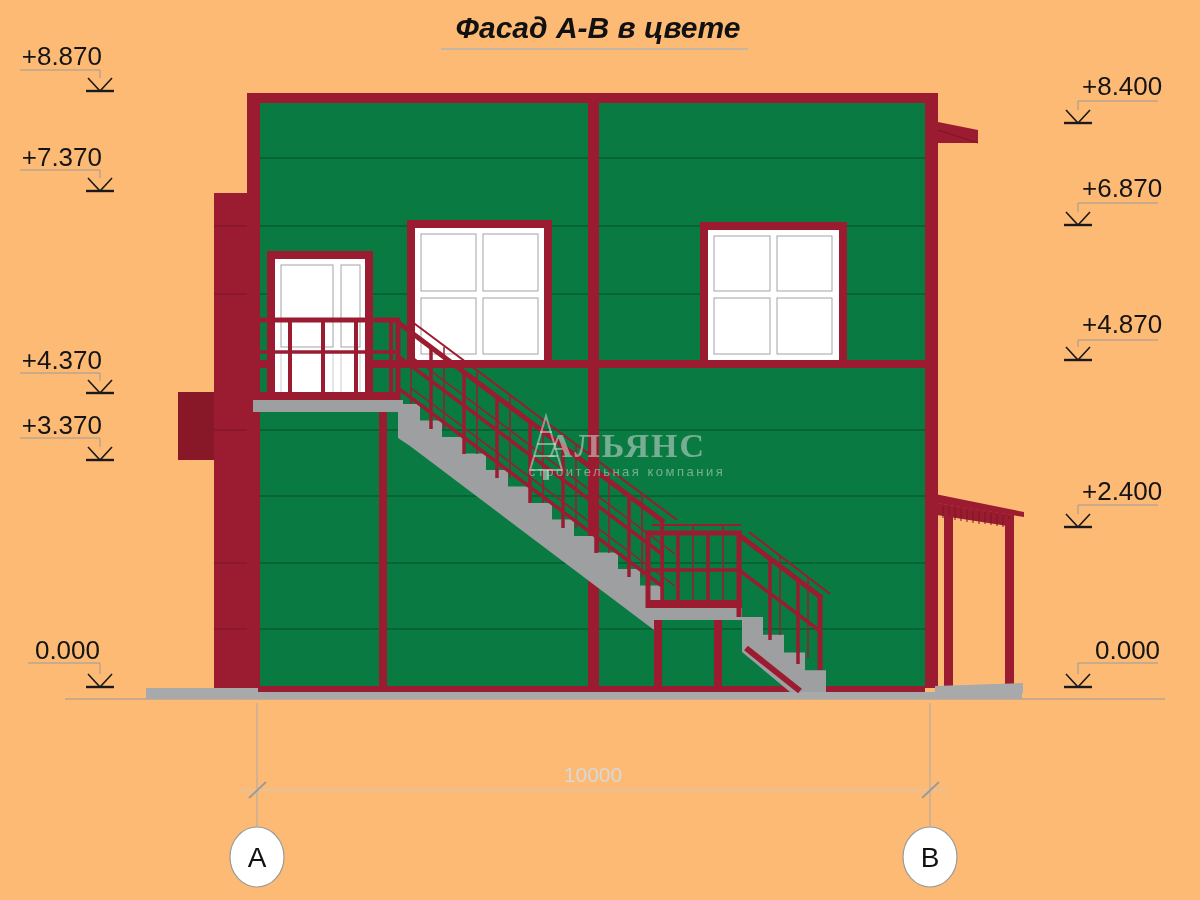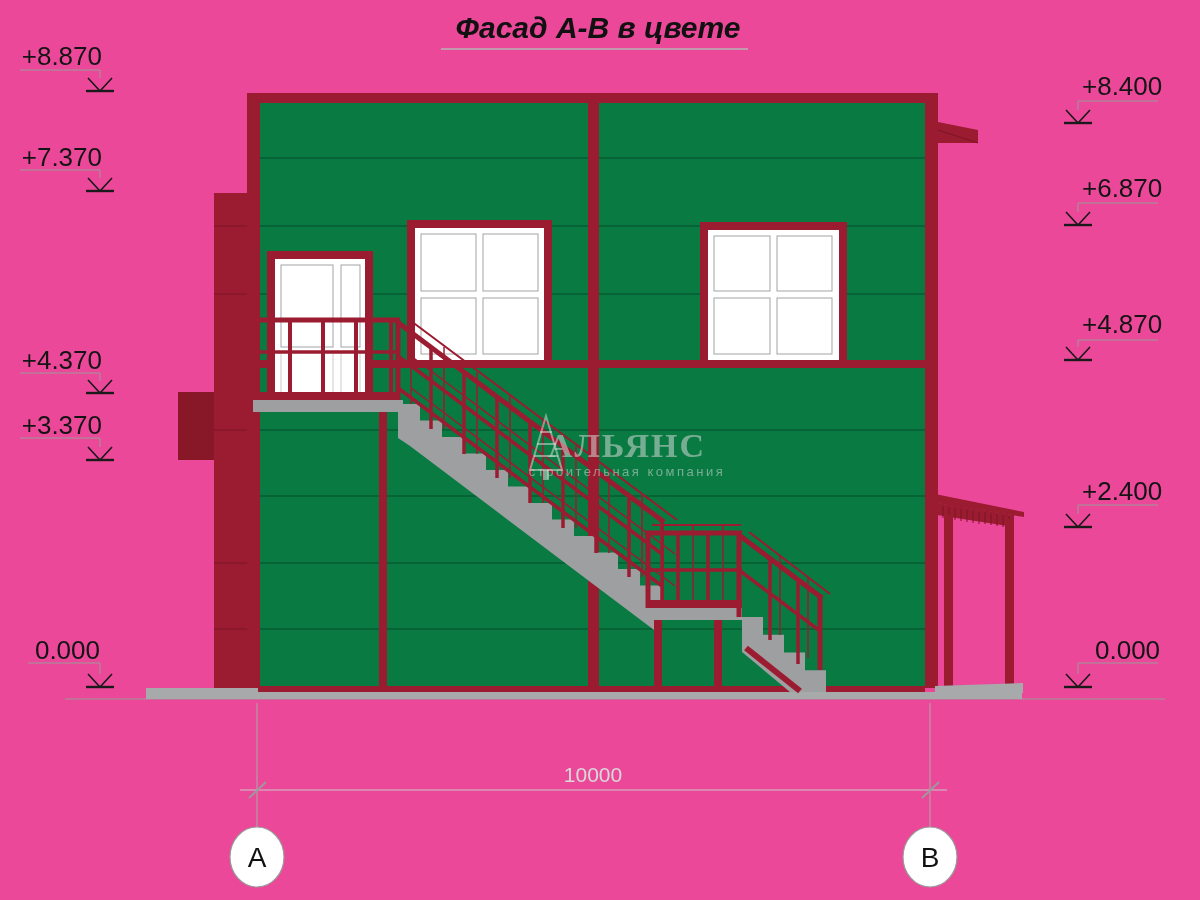--- a/index.html
+++ b/index.html
@@ -1,16 +1,16 @@
 <!DOCTYPE html>
 <html><head>
 <meta charset="utf-8">
 <style>
   html,body{margin:0;padding:0;background:#ffffff;}
-  .stage{width:1200px;height:900px;position:relative;background:#ec4899;overflow:hidden;}
+  .stage{width:1200px;height:900px;position:relative;background:#fdba74;overflow:hidden;}
   svg{display:block;font-family:"Liberation Sans", sans-serif;}
   
   .green{fill:#087a42;}
   .red{fill:#9b1c31;}
   .redd{fill:#881828;}
   .gray{fill:#9d9fa1;}
   .pave{fill:#a7a9ab;}
   .white{fill:#ffffff;}
   
   .joint{stroke:#055c33;stroke-width:1.4;}

